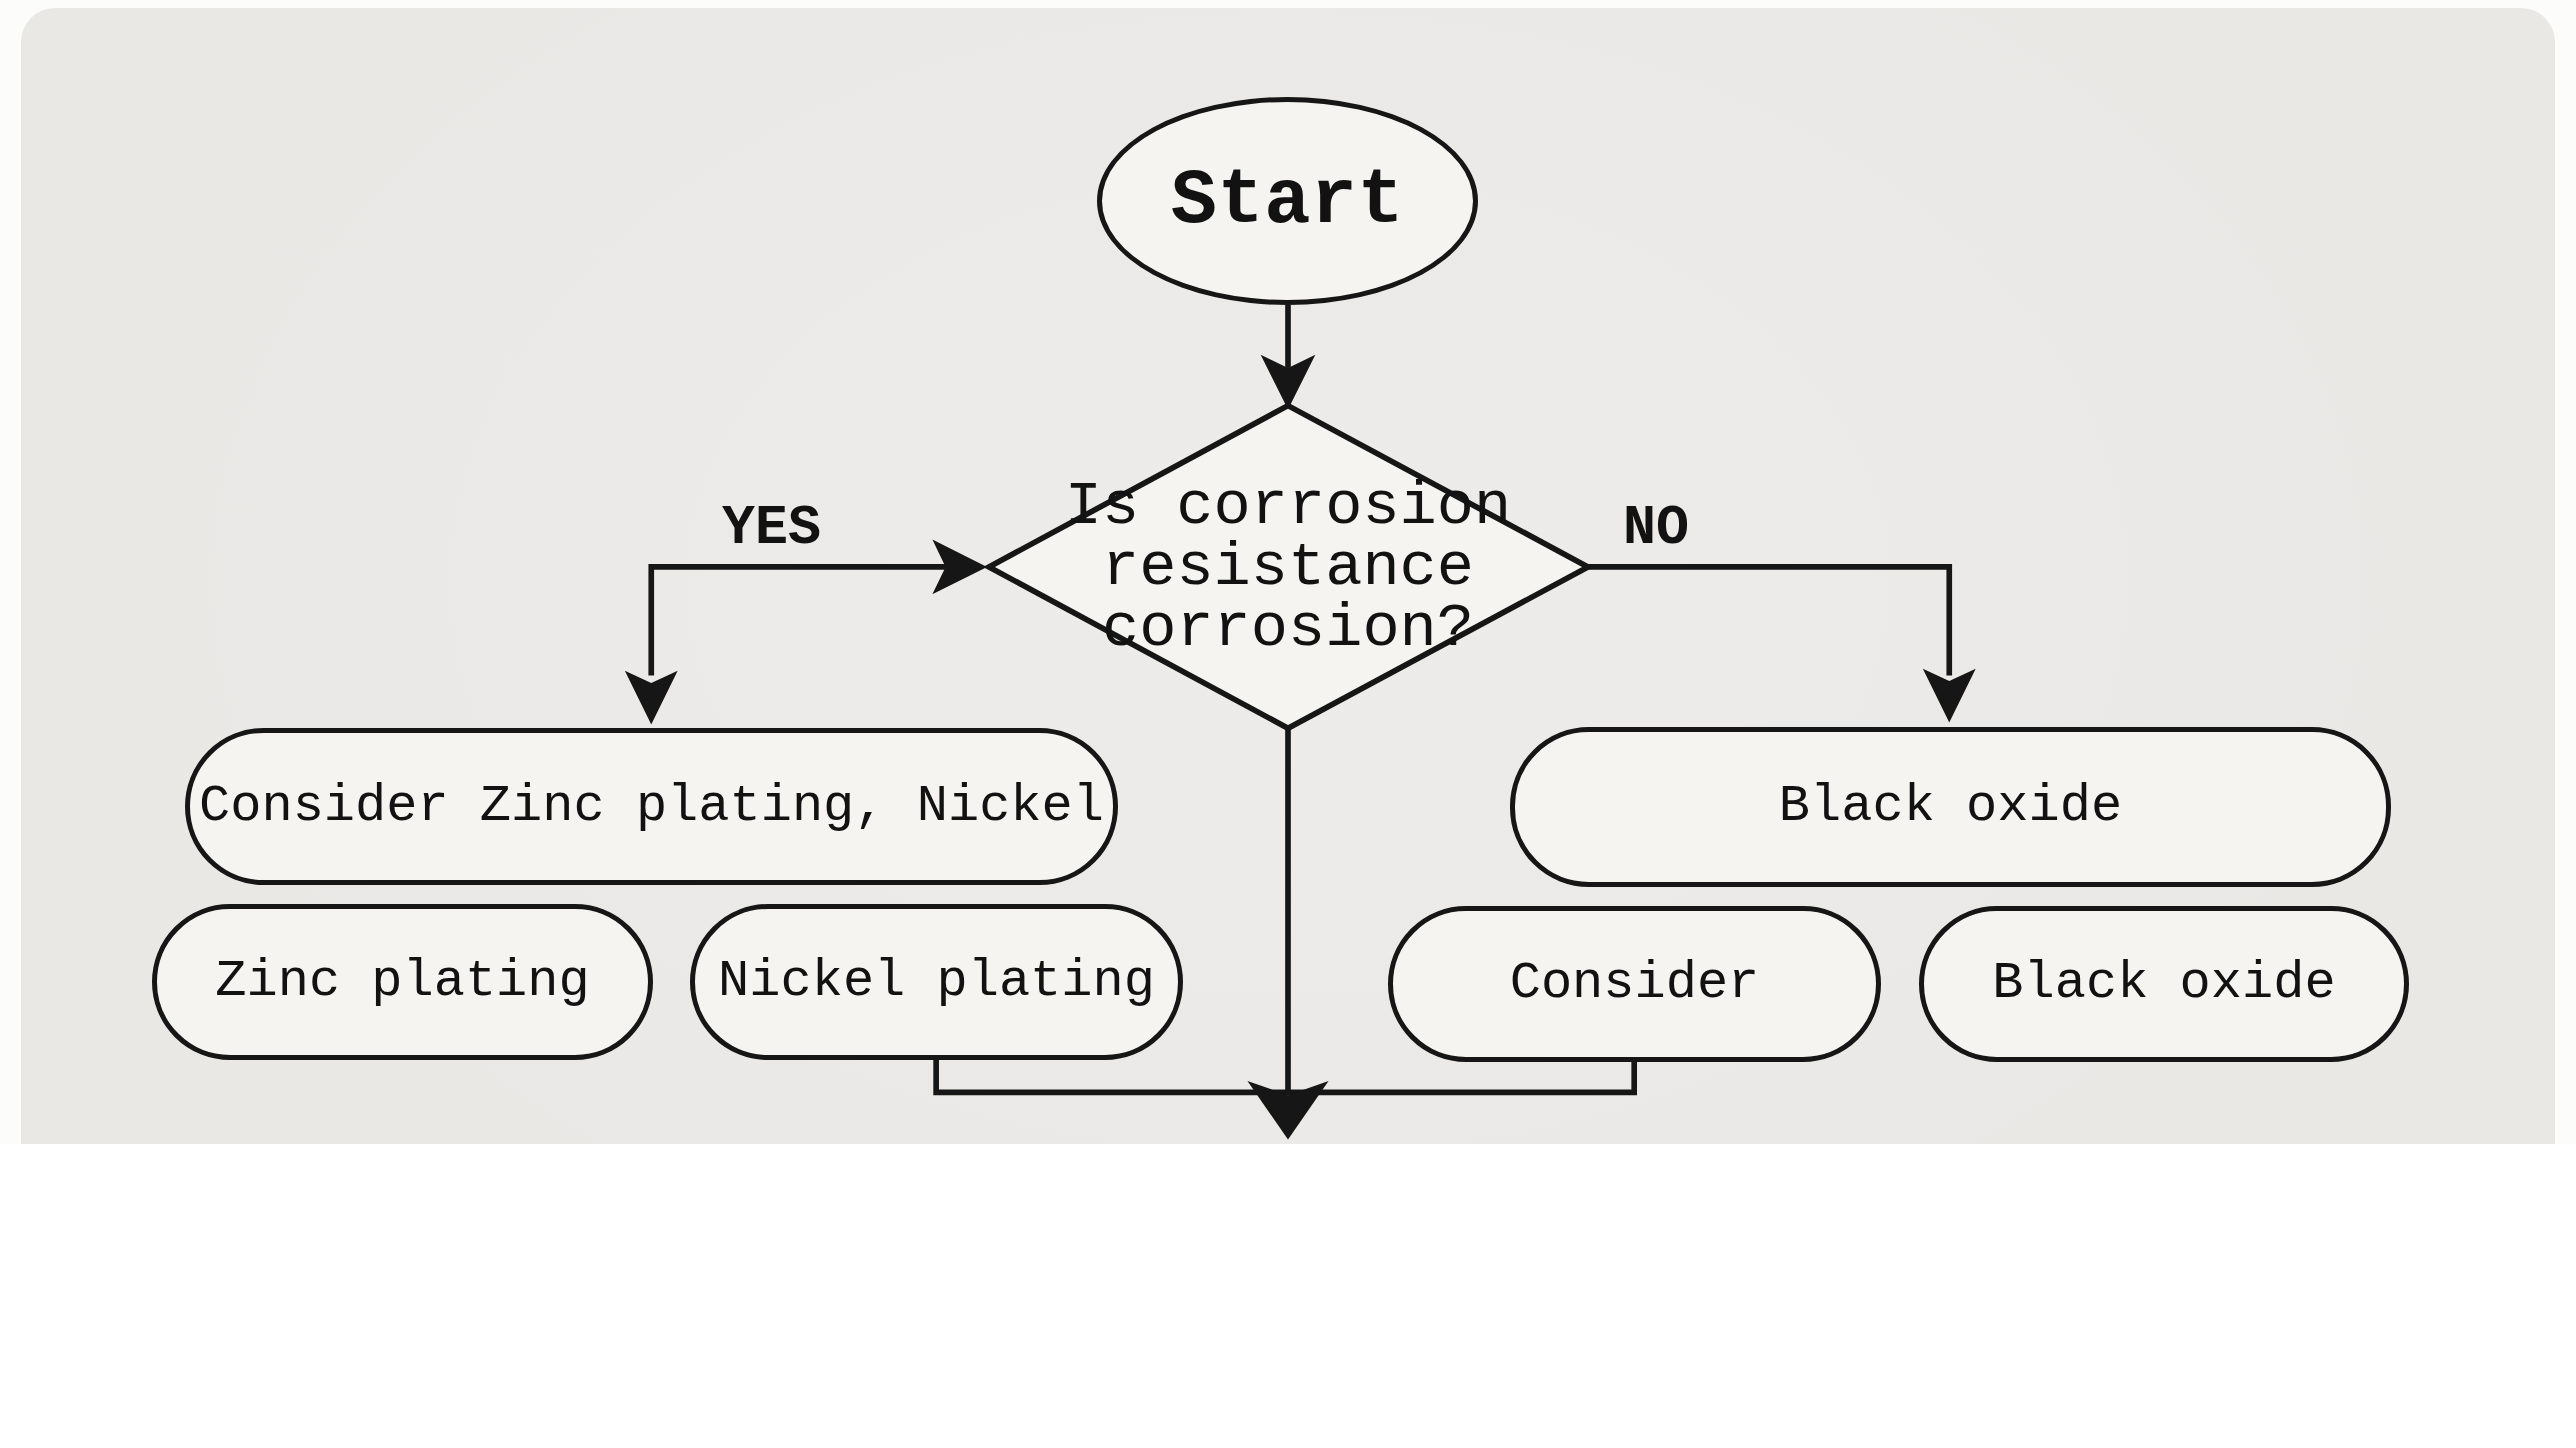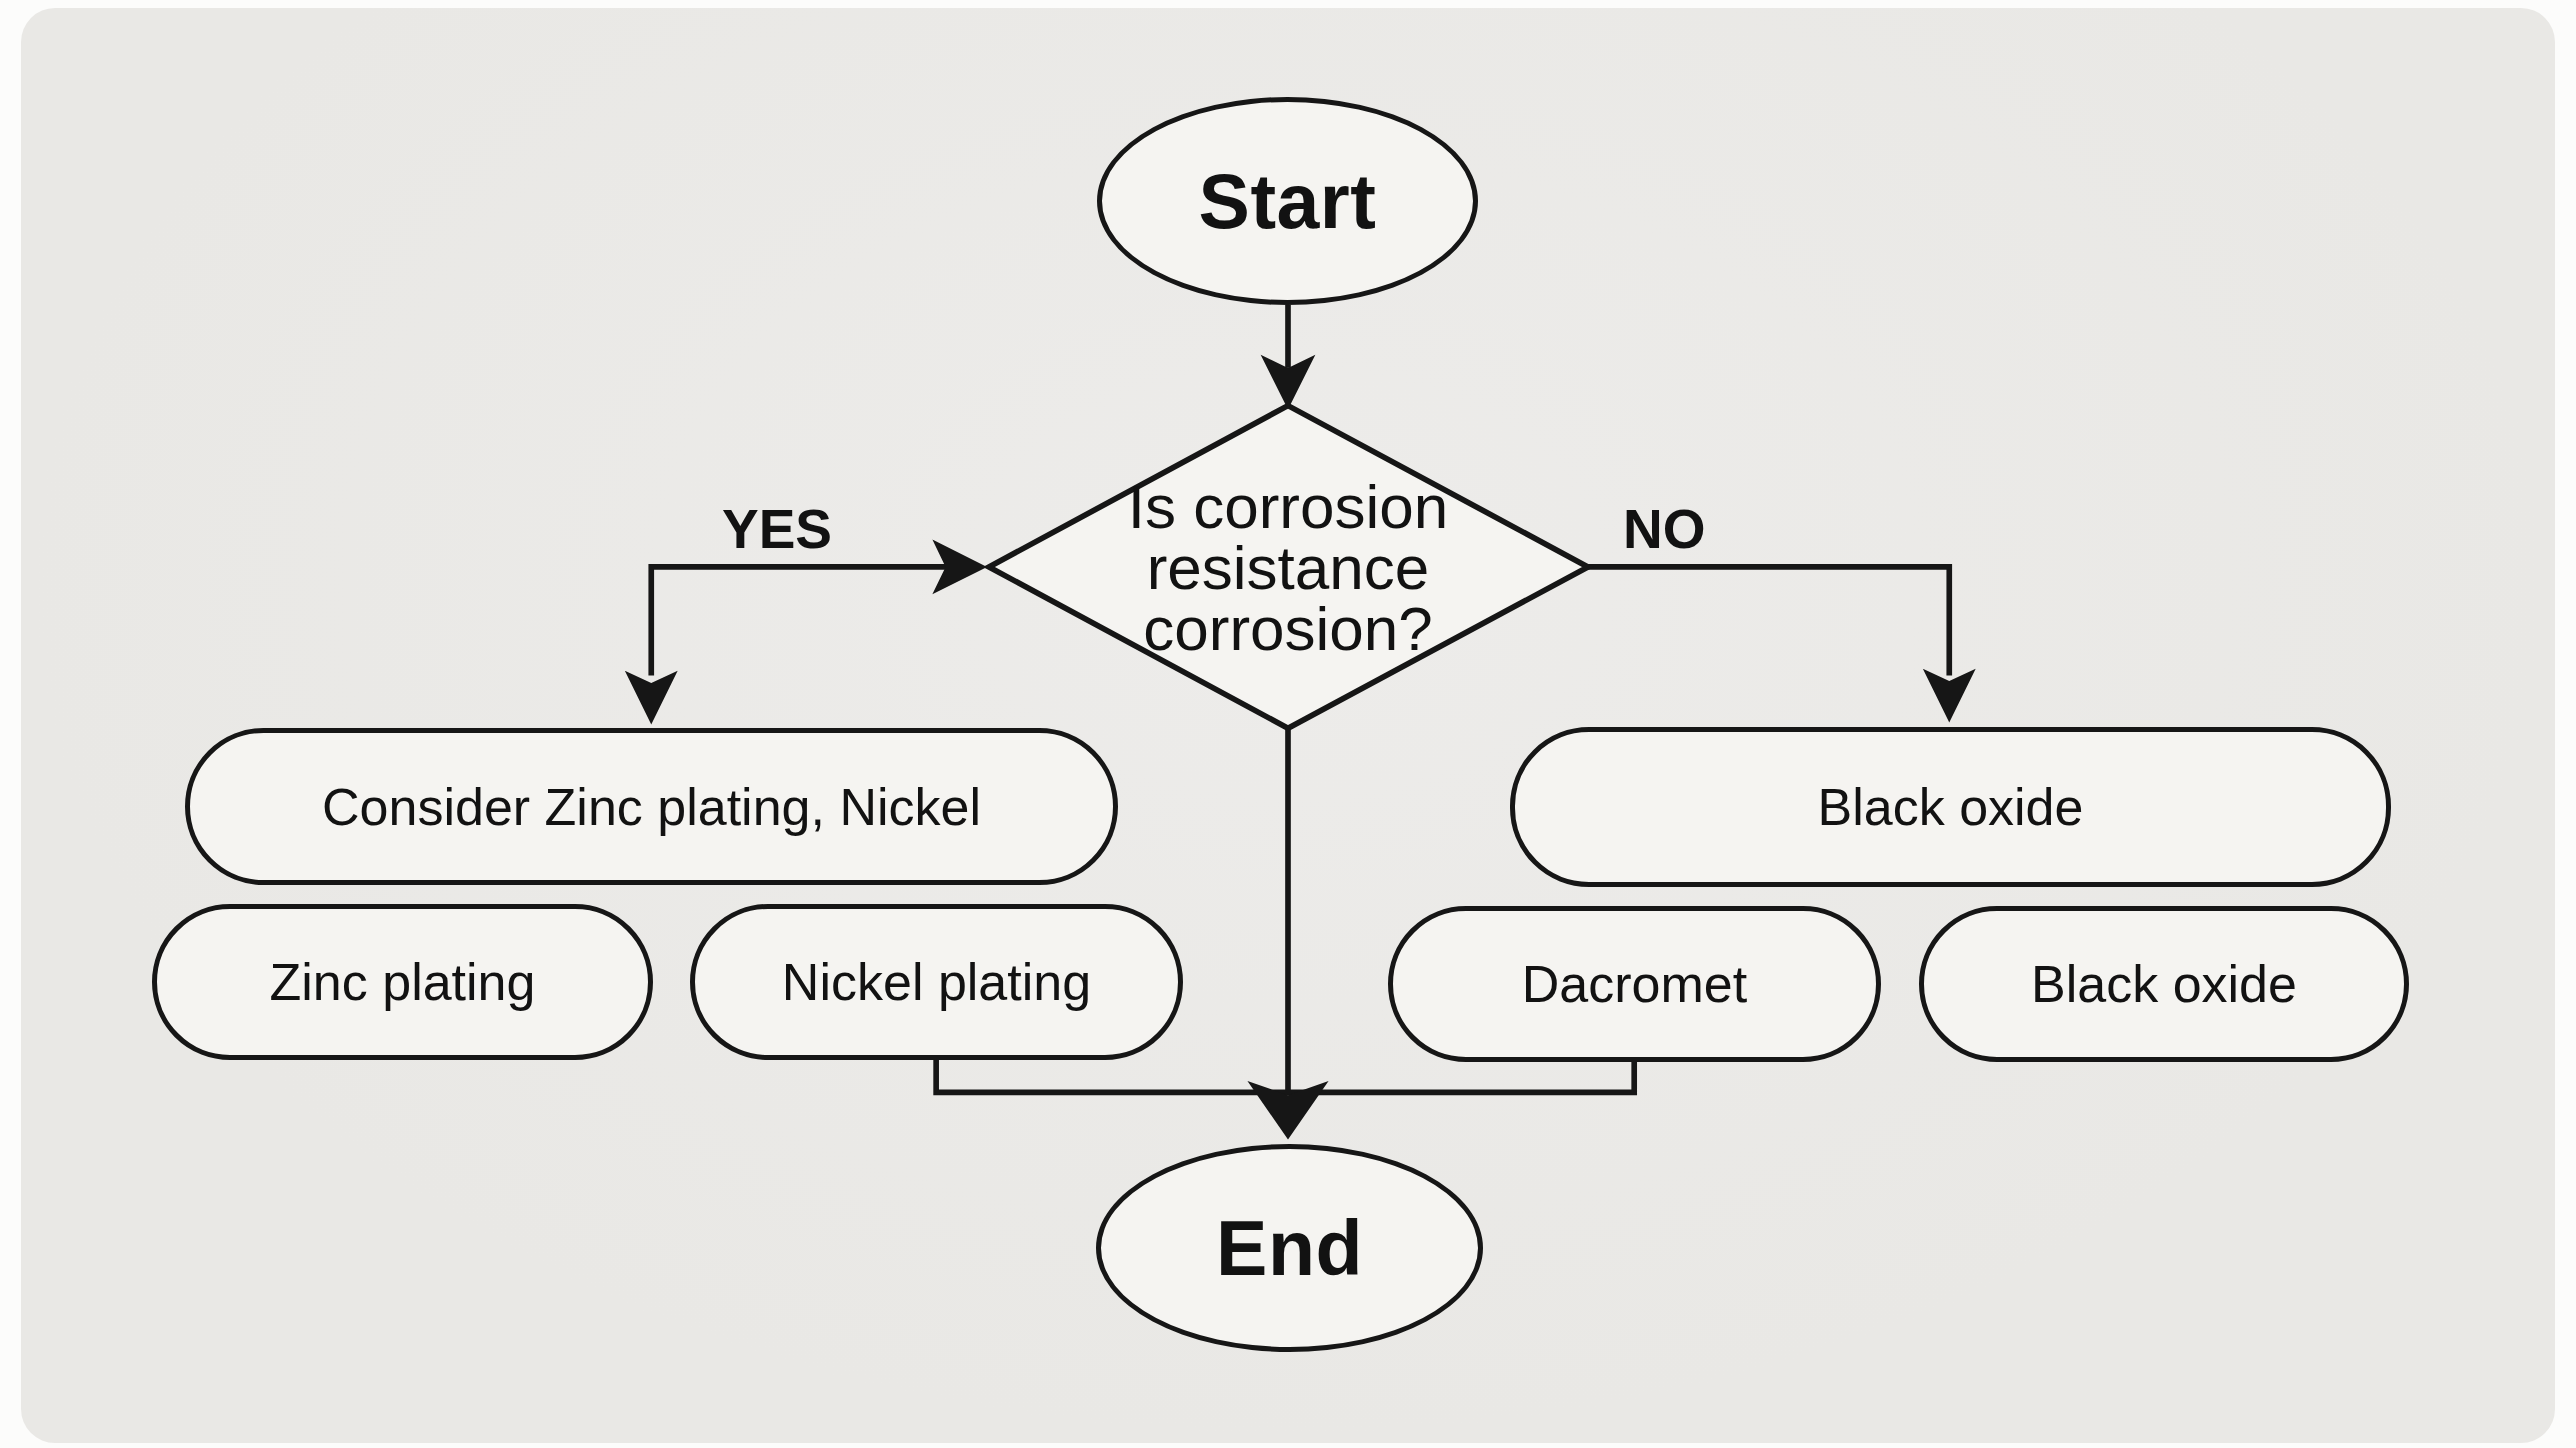--- a/index.html
+++ b/index.html
@@ -3,24 +3,24 @@
 <meta charset="utf-8">
 <style>
   html, body {
     margin: 0;
     padding: 0;
     background: #ffffff;
   }
   .page {
     position: relative;
     width: 2576px;
-    height: 1448px;
+    height: 1144px;
     background: var(--page, #fcfcfb);
     overflow: hidden;
-    font-family: Liberation Sans, sans-serif;
+    font-family: Liberation Mono, monospace;
   }
   .canvas {
     position: absolute;
     left: 21px;
     top: 7.5px;
     width: 2534px;
     height: 1435px;
     border-radius: 34px;
     background: radial-gradient(ellipse at 50% 40%, #edecea 0%, var(--canvas, #e9e8e5) 70%);
   }
@@ -147,21 +147,21 @@
   </div>
 
   <div class="node box" style="left:152px; top:904px; width:501px; height:156px;">
     <span class="box-line">Zinc plating</span>
   </div>
   <div class="node box" style="left:690px; top:904px; width:493px; height:156px;">
     <span class="box-line">Nickel plating</span>
   </div>
 
   <div class="node box" style="left:1388px; top:906px; width:493px; height:156px;">
-    <span class="box-line">Dacromet</span>
+    <span class="box-line">Consider</span>
   </div>
   <div class="node box" style="left:1919px; top:906px; width:490px; height:156px;">
     <span class="box-line">Black oxide</span>
   </div>
 
   <div class="node ellipse" style="left:1096px; top:1144px; width:387px; height:208px;">
     <span class="terminal-label">End</span>
   </div>
 </div>
 

